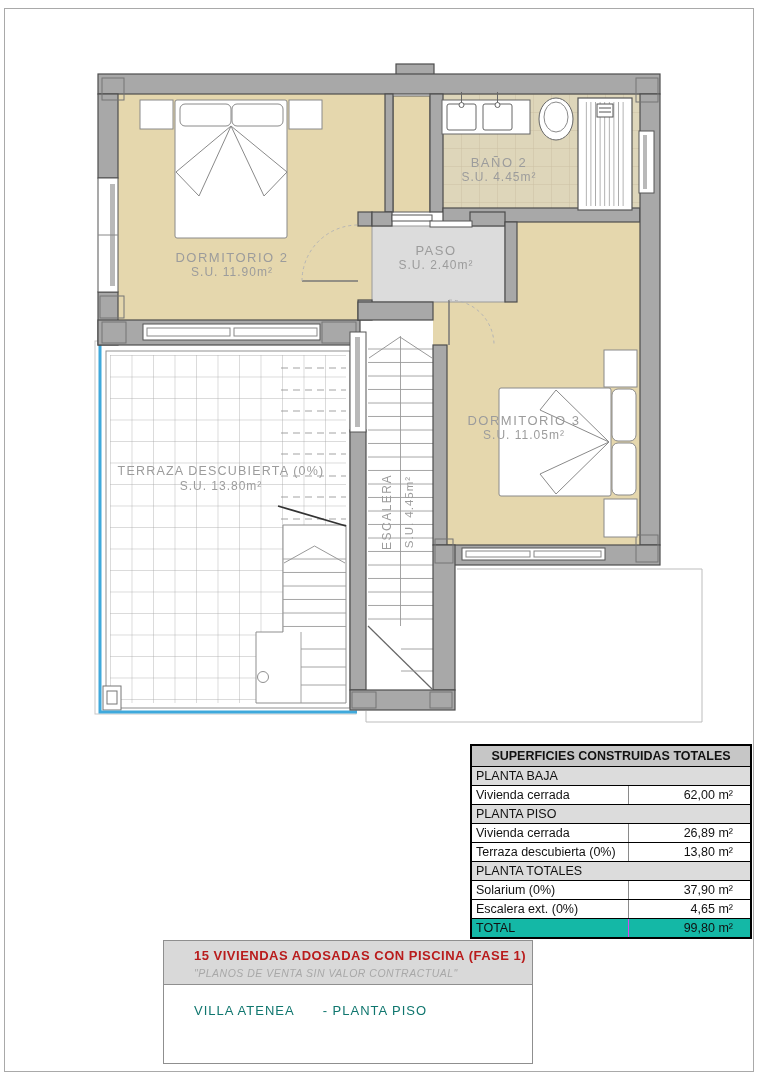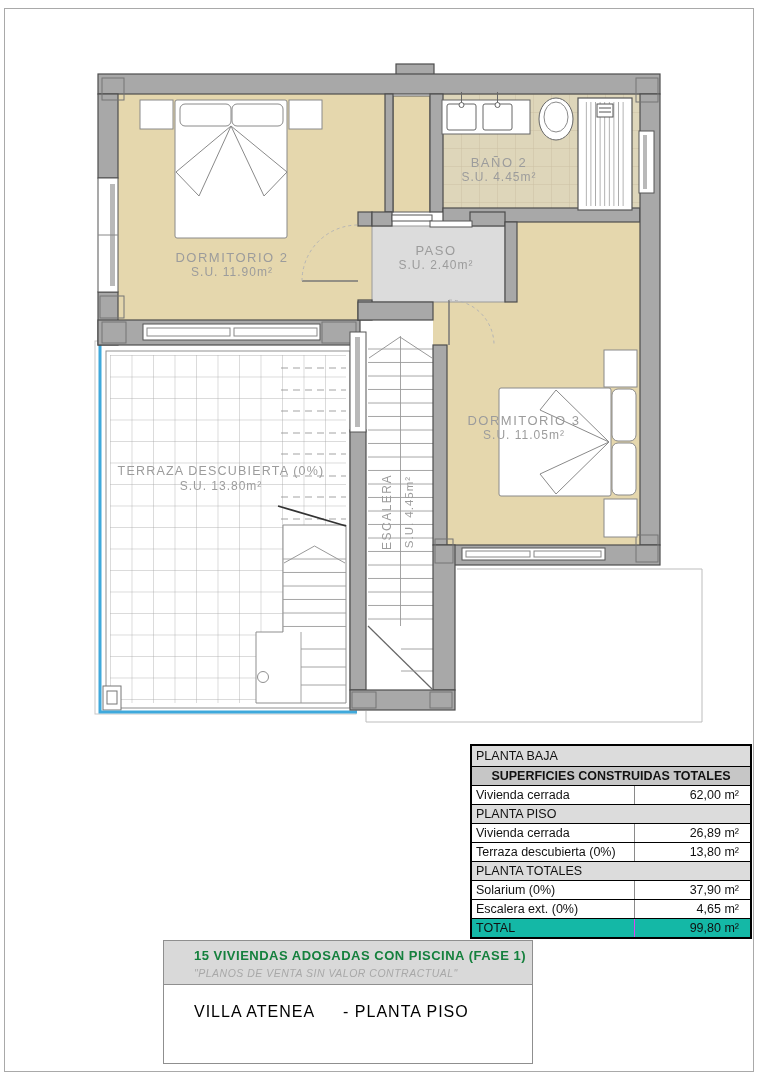--- a/index.html
+++ b/index.html
@@ -12,31 +12,31 @@
   
   .areas-table{position:absolute;left:470px;top:744px;width:278px;
         border:2px solid #000;background:#fff;}
   .tr{display:flex;align-items:center;height:18px;border-top:1px solid #000;
         font-size:12.5px;color:#111;}
   .tr:first-child{border-top:none;height:20px;}
   .tr.hdr{background:#c6c6c6;justify-content:center;font-weight:700;}
   .tr.sec{background:#dcdcdc;}
   .tr.tot{background:#14b8a6;}
   .tr .lbl{flex:1 1 auto;padding-left:4px;white-space:nowrap;}
-  .tr .val{flex:0 0 104px;text-align:right;padding-right:11px;border-left:1px solid #8a8a8a;
+  .tr .val{flex:0 0 104px;text-align:right;padding-right:17px;border-left:1px solid #8a8a8a;
         height:100%;display:flex;align-items:center;justify-content:flex-end;}
   .tr.tot .val{border-left:1px solid #d946ef;}
 
   
   .title-block{position:absolute;left:163px;top:940px;width:368px;height:122px;
         border:1px solid #8f8f8f;background:#fff;}
   .tb-top{background:#d9d9d9;border-bottom:1px solid #8f8f8f;padding:7px 0 5px 30px;}
-  .tb-line{font-size:13px;font-weight:700;color:#15803d;letter-spacing:0.5px;line-height:16px;}
+  .tb-line{font-size:13px;font-weight:700;color:#b91c1c;letter-spacing:0.5px;line-height:16px;}
   .tb-disclaimer{font-size:10.5px;font-style:italic;color:#a8a8a8;letter-spacing:0.5px;margin-top:3px;}
-  .tb-bottom{padding:18px 0 0 30px;font-size:16px;color:#000000;letter-spacing:1px;}
+  .tb-bottom{padding:18px 0 0 30px;font-size:13px;color:#0f766e;letter-spacing:1px;}
   .tb-bottom span{display:inline-block;}
   .tb-gap{width:28px;}
 </style>
 </head>
 <body>
 
 <div class="page">
   <div class="page-frame"></div>
 
   <svg width="763" height="740" viewBox="0 0 763 740">
@@ -215,25 +215,25 @@
       <text x="524" y="439" font-size="12" letter-spacing="1">S.U. 11.05m²</text>
       <text x="221" y="475" font-size="12.5" letter-spacing="1.2">TERRAZA DESCUBIERTA (0%)</text>
       <text x="221" y="490" font-size="12" letter-spacing="1">S.U. 13.80m²</text>
       <text x="391" y="512" font-size="12" letter-spacing="1.5" transform="rotate(-90 391 512)">ESCALERA</text>
       <text x="413" y="512" font-size="11.5" letter-spacing="1" transform="rotate(-90 413 512)">S.U. 4.45m²</text>
     </g>
   </svg>
 
   
   <div class="areas-table">
+    <div class="tr hdr">
+        <span class="lbl" style="flex:none;padding:0">SUPERFICIES CONSTRUIDAS TOTALES</span>
+      </div>
     <div class="tr sec">
         <span class="lbl">PLANTA BAJA</span>
-      </div>
-    <div class="tr hdr">
-        <span class="lbl" style="flex:none;padding:0">SUPERFICIES CONSTRUIDAS TOTALES</span>
       </div>
     <div class="tr">
         <span class="lbl">Vivienda cerrada</span>
         <span class="val">62,00 m²</span>
       </div>
     <div class="tr sec">
         <span class="lbl">PLANTA PISO</span>
       </div>
     <div class="tr">
         <span class="lbl">Vivienda cerrada</span>

